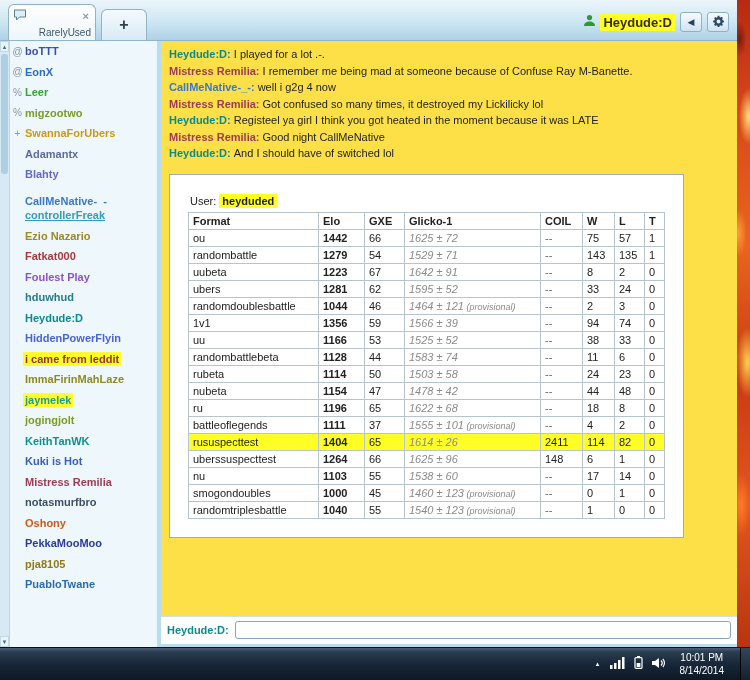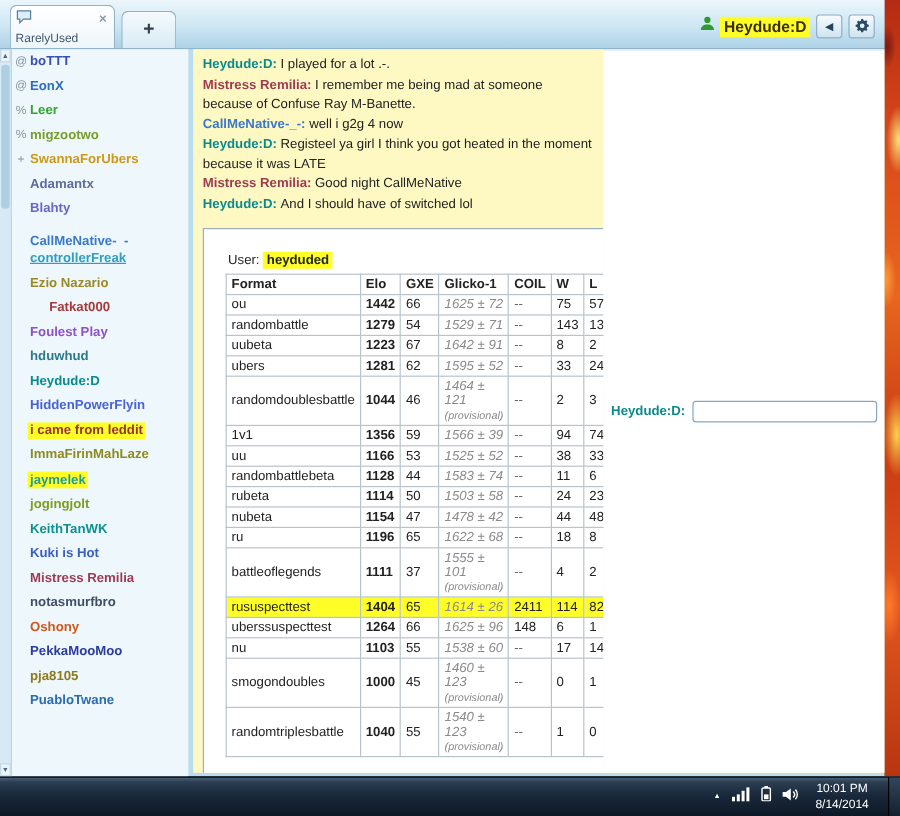--- a/index.html
+++ b/index.html
@@ -20,21 +20,21 @@
 
   
   .header { position:absolute; top:0; left:0; right:13px; height:41px;
     background:linear-gradient(#ecf6fb, #cde6f3 55%, #aed2e6); border-bottom:1px solid #8fb4cc;
     display:flex; align-items:flex-end; }
   .tabbar { display:flex; align-items:flex-end; padding-left:8px; }
   .tab { border:1px solid #93b2c6; border-bottom:none; border-radius:6px 6px 0 0; cursor:default; }
   .tab.active { width:88px; height:36px; background:linear-gradient(#ffffff,#eef6fb); display:flex; flex-direction:column; padding:2px 4px 1px; }
   .tab-top { display:flex; align-items:center; justify-content:space-between; }
   .tab-close { color:#8a9aa8; font-weight:bold; font-size:11px; line-height:10px; padding:0 2px; }
-  .tab-label { font-size:10px; color:#3f5668; text-align:left; padding-top:2px; }
+  .tab-label { font-size:10px; color:#3f5668; text-align:right; padding-top:2px; }
   .tab.newtab { width:46px; height:31px; margin-left:5px; background:linear-gradient(#f4fafd,#d9eaf4);
     display:flex; align-items:center; justify-content:center; font-size:16px; font-weight:bold; color:#2f3f4c; }
   .header-right { margin-left:auto; display:flex; align-items:center; gap:5px; padding:0 8px 8px 0; }
   .user-button { display:flex; align-items:center; gap:4px; }
   .user-name-hl { background:#ffff27; color:#3a2e00; font-weight:bold; font-size:13px; padding:1px 3px; }
   .hbtn { width:22px; height:20px; background:linear-gradient(#f6fbfe,#cfe4f0); border:1px solid #8fb0c8;
     border-radius:3px; display:flex; align-items:center; justify-content:center; font-size:9px; color:#24445e; }
 
   
   .content { position:absolute; top:41px; left:0; right:13px; bottom:0; display:flex; }
@@ -47,21 +47,21 @@
   .sb-thumb { position:absolute; top:2px; left:1px; right:1px; height:120px; background:#aecfe2; border-radius:3px; }
   .userlist-col { flex:1; display:flex; flex-direction:column; overflow:hidden; }
   .user-count { height:17px; font-size:10px; color:#56707f; display:flex; align-items:center; justify-content:center; gap:4px; background:#e6f2f9; border-bottom:1px solid #d2e5ef; }
   .user-list { flex:1; overflow:hidden; }
   .user-row { height:20.5px; display:flex; align-items:center; padding-left:2px; white-space:nowrap; overflow:hidden; }
   .rank { width:11px; color:#8a97a0; font-size:10px; text-align:center; flex:none; }
   .uname { font-size:11px; font-weight:bold; padding:1px 2px; }
   .uname.hl { background:#ffff27; }
 
   
-  .chat-panel { flex:1; margin:0 0 3px 4px; background:#fef9c3; display:flex; flex-direction:row; overflow:hidden; }
+  .chat-panel { flex:1; margin:0 0 3px 4px; background:#fde047; display:flex; flex-direction:column; overflow:hidden; }
   .chat-log { flex:1; padding:5px 8px 2px; overflow:hidden; }
   .msg { font-size:11px; line-height:16.5px; color:#222; }
   .msg .u { font-weight:bold; }
 
   
   .ladder-box { margin-top:12px; border:1px solid #9aaebc; background:#fff; display:inline-block; padding:18px; }
   .ladder-user { font-size:11px; color:#222; padding:2px 2px 5px; }
   .ladder-user b { background:#ffff27; padding:1px 3px; }
   table.ladder { border-collapse:collapse; font-size:11px; color:#222; }
   table.ladder th, table.ladder td { border:1px solid #b8c4cc; padding:2px 4px; height:16px; text-align:left; }
@@ -175,21 +175,21 @@
             <div class="user-row">
               <span class="rank"></span>
               <span class="uname" style="color: rgb(47, 158, 192); text-decoration: underline;">controllerFreak</span>
             </div>
             <div class="user-row">
               <span class="rank"></span>
               <span class="uname" style="color: rgb(154, 138, 38);">Ezio Nazario</span>
             </div>
             <div class="user-row">
               <span class="rank"></span>
-              <span class="uname" style="color: rgb(165, 58, 58); margin-left: 16px;">Fatkat000</span>
+              <span class="uname" style="color: rgb(165, 58, 58);">Fatkat000</span>
             </div>
             <div class="user-row">
               <span class="rank"></span>
               <span class="uname" style="color: rgb(141, 82, 201);">Foulest Play</span>
             </div>
             <div class="user-row">
               <span class="rank"></span>
               <span class="uname" style="color: rgb(42, 122, 140);">hduwhud</span>
             </div>
             <div class="user-row">
@@ -251,20 +251,21 @@
           </div>
       </div>
     </div>
 
     <div class="chat-panel">
       <div class="chat-log">
         <div id="messages">
             <div class="msg"><span class="u" style="color: rgb(11, 138, 141);">Heydude:D: </span><span>I played for a lot .-.</span></div>
             <div class="msg"><span class="u" style="color: rgb(158, 58, 82);">Mistress Remilia: </span><span>I remember me being mad at someone because of Confuse Ray M-Banette.</span></div>
             <div class="msg"><span class="u" style="color: rgb(58, 120, 200);">CallMeNative-_-: </span><span>well i g2g 4 now</span></div>
+            <div class="msg"><span class="u" style="color: rgb(158, 58, 82);">Mistress Remilia: </span><span>Got confused so many times, it destroyed my Lickilicky lol</span></div>
             <div class="msg"><span class="u" style="color: rgb(11, 138, 141);">Heydude:D: </span><span>Registeel ya girl I think you got heated in the moment because it was LATE</span></div>
             <div class="msg"><span class="u" style="color: rgb(158, 58, 82);">Mistress Remilia: </span><span>Good night CallMeNative</span></div>
             <div class="msg"><span class="u" style="color: rgb(11, 138, 141);">Heydude:D: </span><span>And I should have of switched lol</span></div>
           </div>
         <div class="ladder-box">
           <div class="ladder-user">
             <span>User:</span>
             <b>heyduded</b>
           </div>
           <table class="ladder">

